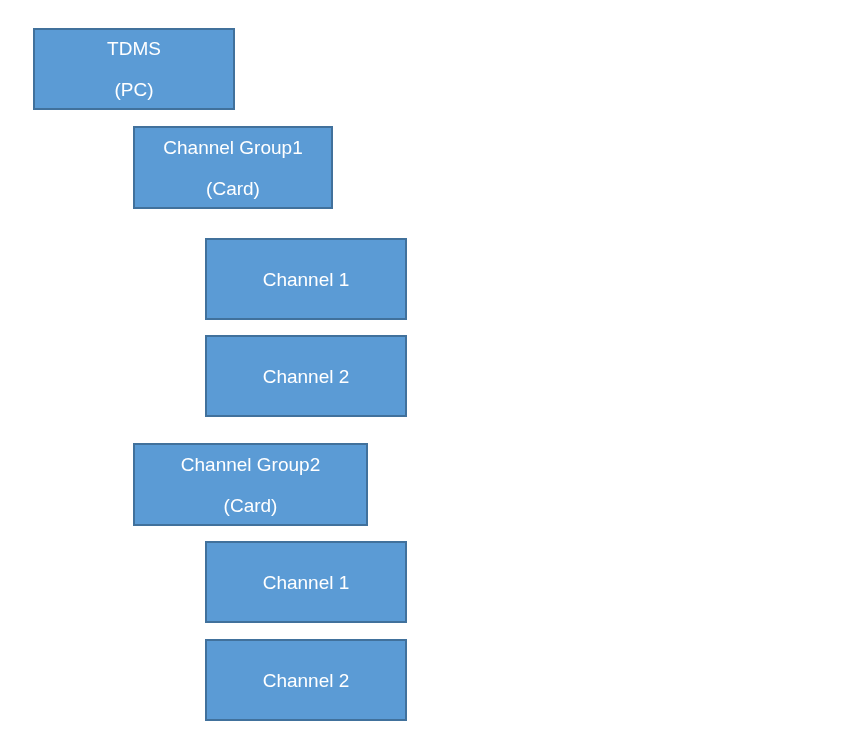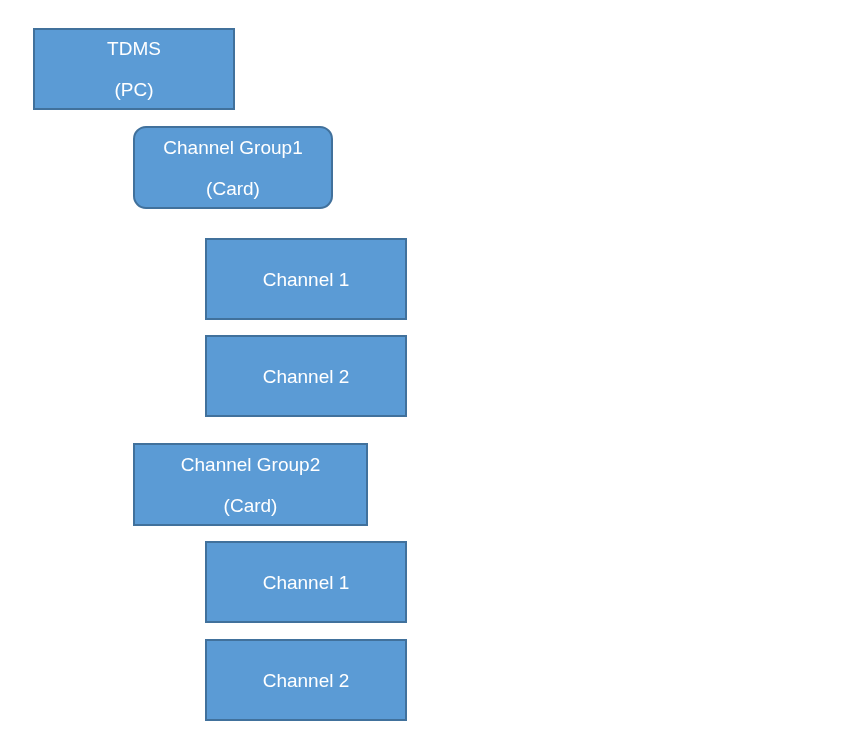--- a/index.html
+++ b/index.html
@@ -27,21 +27,21 @@
     justify-content: center;
     text-align: center;
     font-size: 19px;
     line-height: 29px;
     gap: 12px;
   }
   .node span:empty { display: none; }
 
   
   .n0 { left: 33px;  top: 28px;  width: 202px; height: 82px; }
-  .n1 { left: 133px; top: 126px; width: 200px; height: 83px; border-radius: 13px; }
+  .n1 { left: 133px; top: 126px; width: 200px; height: 83px; }
   .n2 { left: 205px; top: 238px; width: 202px; height: 82px; }
   .n3 { left: 205px; top: 335px; width: 202px; height: 82px; }
   .n4 { left: 133px; top: 443px; width: 235px; height: 83px; }
   .n5 { left: 205px; top: 541px; width: 202px; height: 82px; }
   .n6 { left: 205px; top: 639px; width: 202px; height: 82px; }
 </style>
 </head>
 <body style="background: rgb(255, 255, 255);">
 
 <div class="canvas">

